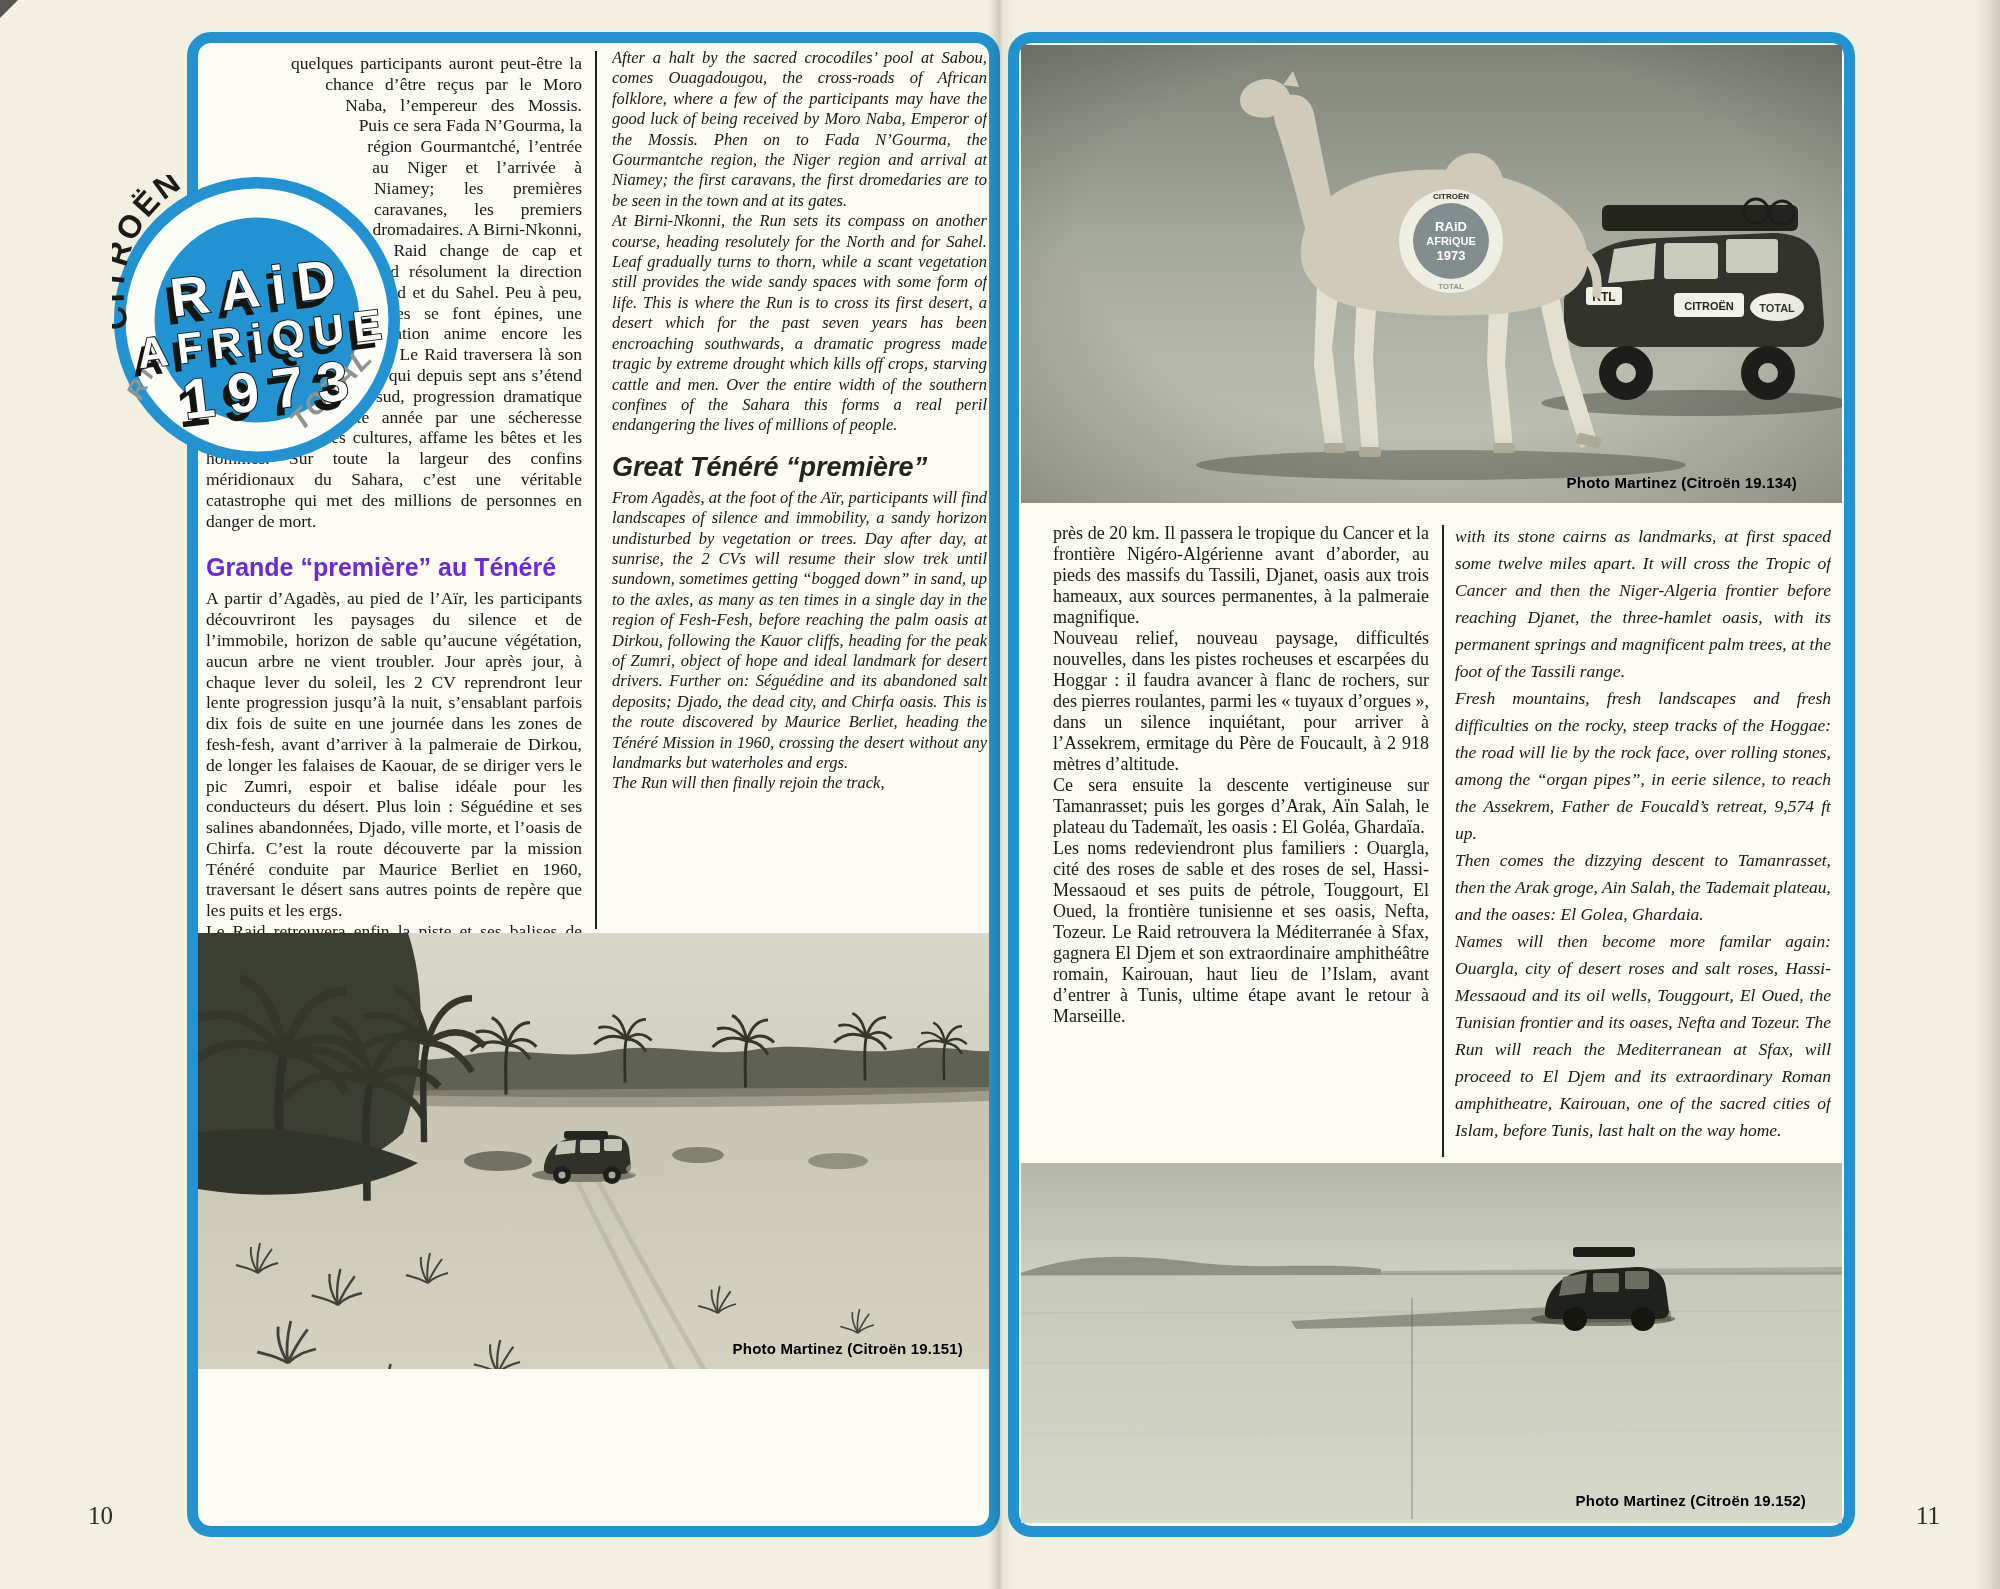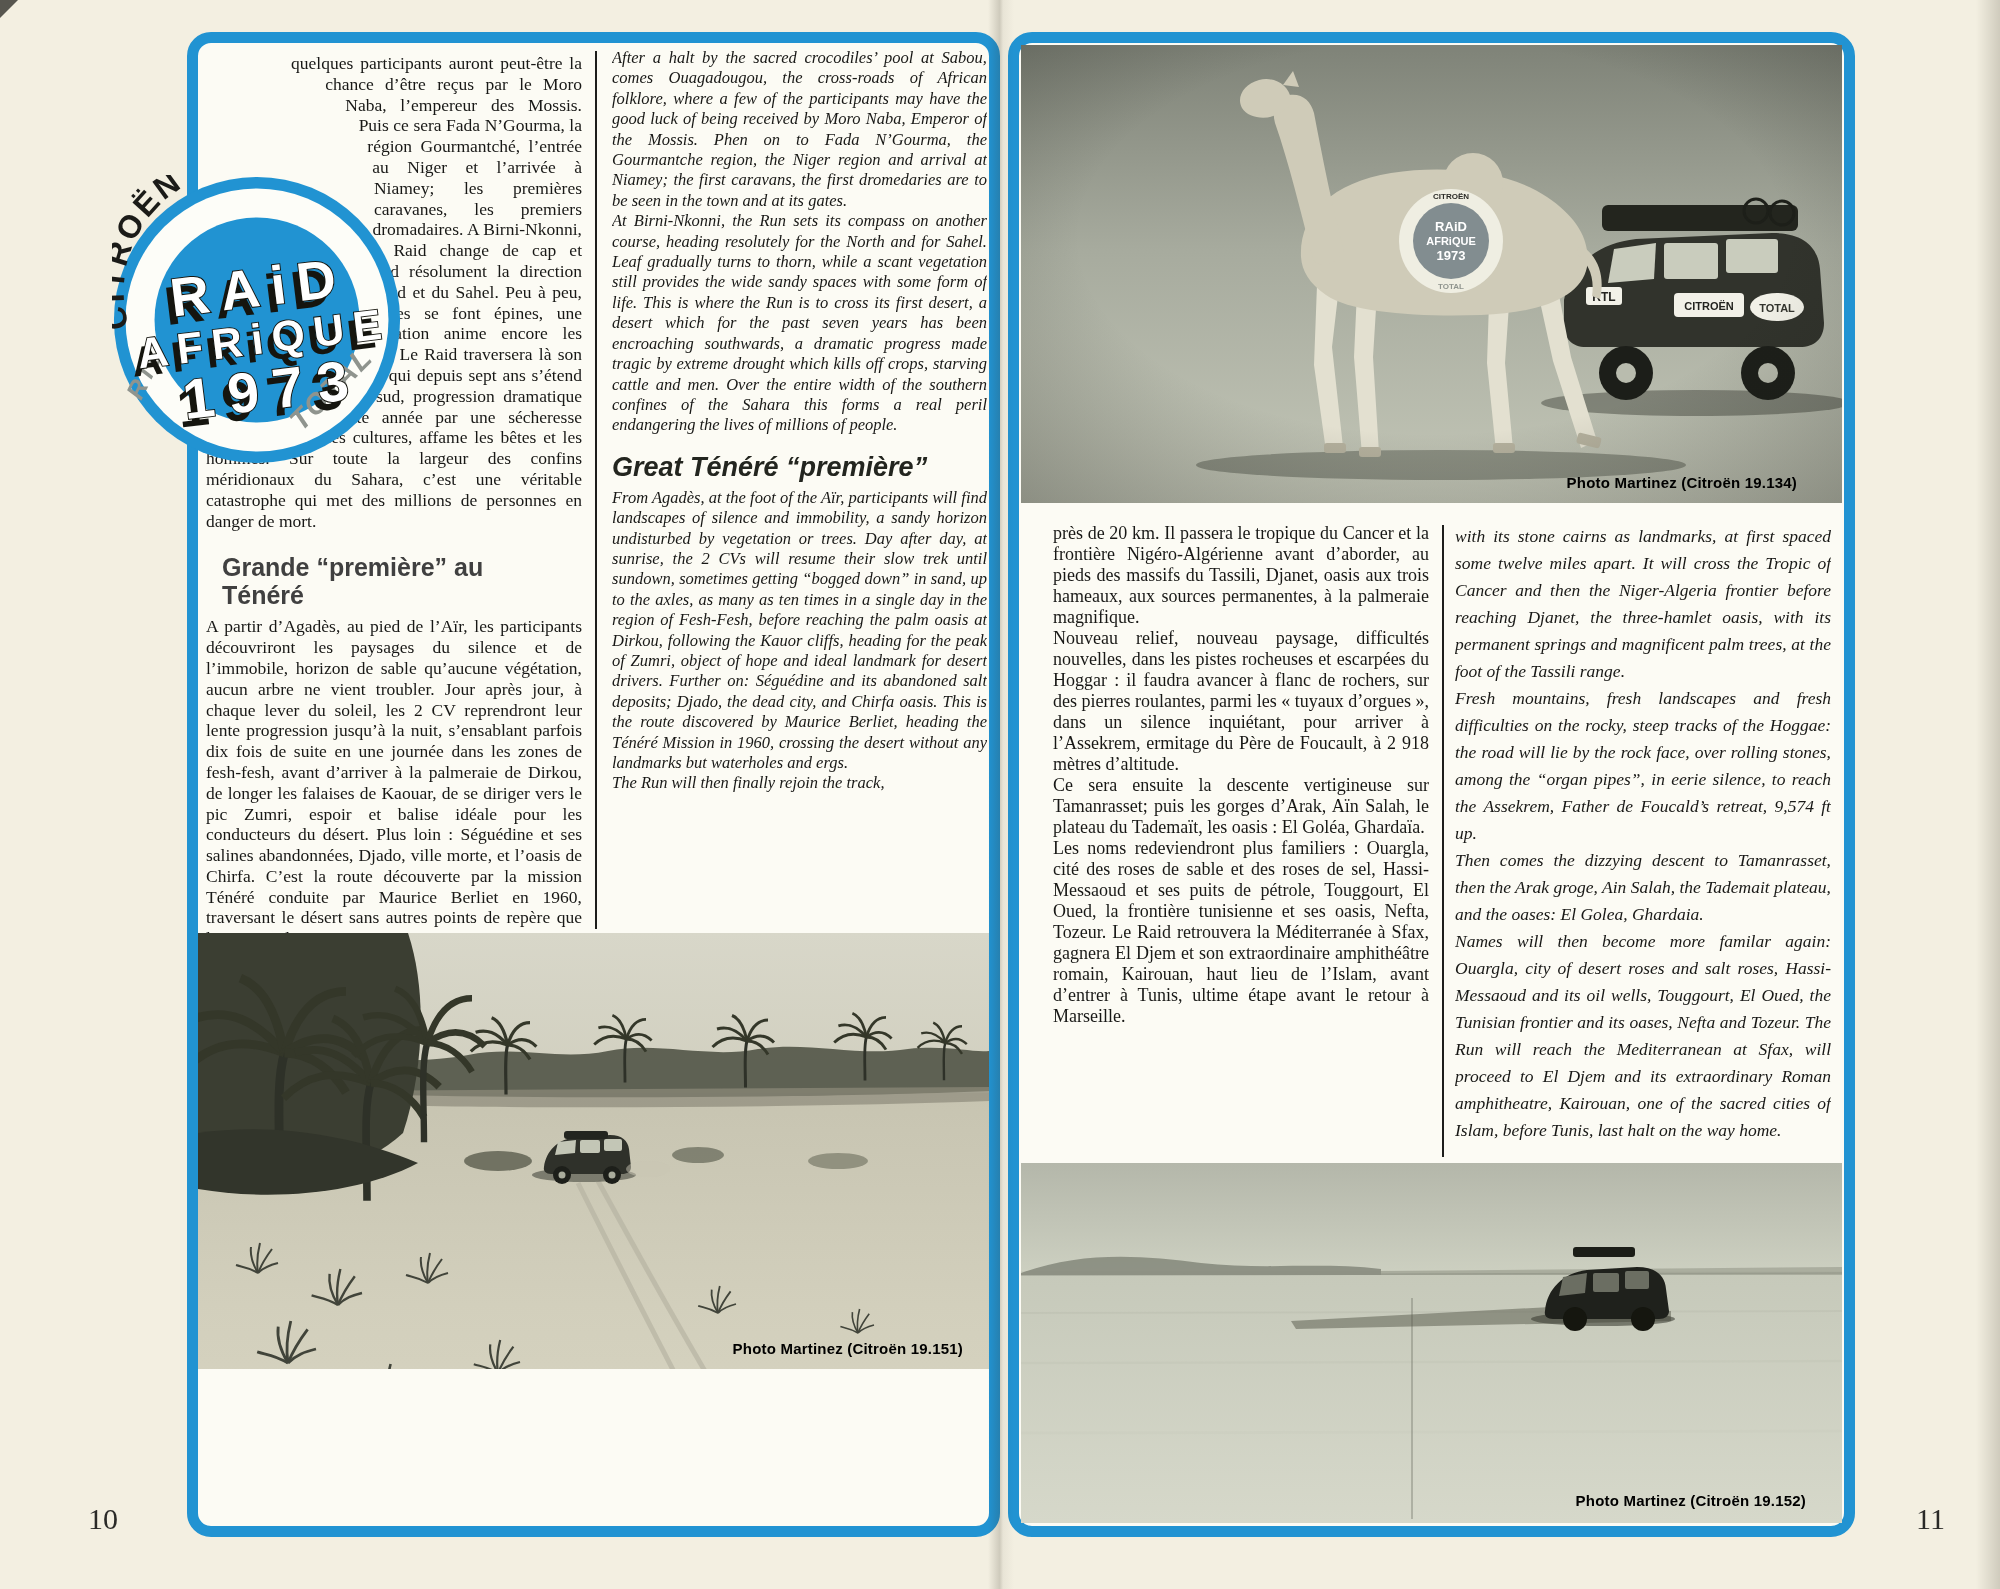--- a/index.html
+++ b/index.html
@@ -25,41 +25,41 @@
   .fr-left{left:8px;top:10px;width:376px;height:880px;font-size:17.5px;line-height:20.8px;}
   .en-left{left:414px;top:5px;width:375px;height:885px;font-size:16.5px;line-height:20.4px;font-style:italic;}
   .fr-right{left:34px;top:480px;width:376px;height:636px;font-size:18px;line-height:21px;}
   .en-right{left:436px;top:480px;width:376px;height:636px;font-size:17.5px;line-height:27px;font-style:italic;}
 
   .vrule{position:absolute;width:2px;background:#1d1d1b;}
   .vrule-left{left:397px;top:8px;height:878px;}
   .vrule-right{left:423px;top:482px;height:632px;}
 
   .head-fr{font-family:"Liberation Sans",sans-serif;font-weight:bold;font-style:normal;
-    font-size:25px;line-height:28px;color:#404040;margin:22px 16px 7px;text-align:left;}
+    font-size:25px;line-height:28px;color:#6d28d9;margin:22px 0 7px;text-align:left;}
   .head-en{font-family:"Liberation Sans",sans-serif;font-weight:bold;font-style:italic;
     font-size:27px;line-height:30px;color:#23251f;margin:16px 0 6px;text-align:left;}
 
   .badge-wrap-spacer{float:left;width:200px;height:292px;margin-top:122px;
     shape-outside:circle(128px at 32px 146px);shape-margin:8px;}
   .badge{position:absolute;left:112px;top:175px;width:290px;height:290px;z-index:10;}
 
   .photo{position:absolute;overflow:hidden;background:#b9bcae;}
   .photo svg{display:block;}
   .photo-camel{left:2px;top:2px;width:821px;height:458px;}
   .photo-oasis{left:0px;top:890px;width:791px;height:436px;}
   .photo-salt{left:2px;top:1120px;width:821px;height:360px;}
 
   .photo-caption{position:absolute;font-family:"Liberation Sans",sans-serif;
     font-weight:bold;font-size:15px;color:#000000;letter-spacing:.2px;}
   .cap-camel{right:45px;bottom:12px;}
   .cap-oasis{right:26px;bottom:12px;}
   .cap-salt{right:36px;bottom:14px;}
 
-  .page-num{position:absolute;font-size:30px;color:#2a2a28;}
+  .page-num{position:absolute;font-size:25px;color:#2a2a28;}
   .page-num-left{left:88px;top:1502px;}
   .page-num-right{left:1916px;top:1502px;}
 </style>
 </head>
 <body>
 
 <div class="corner-artifact"></div>
 <div class="edge-right"></div>
 
 <div class="frame frame-left">

